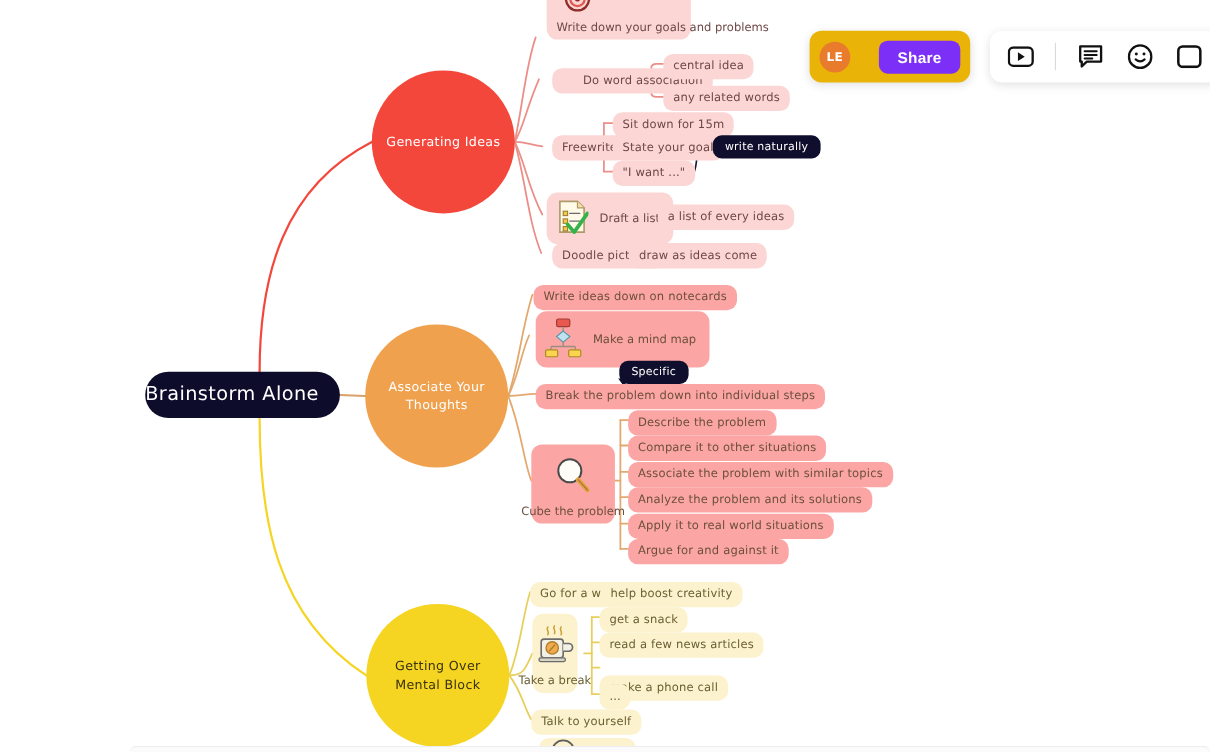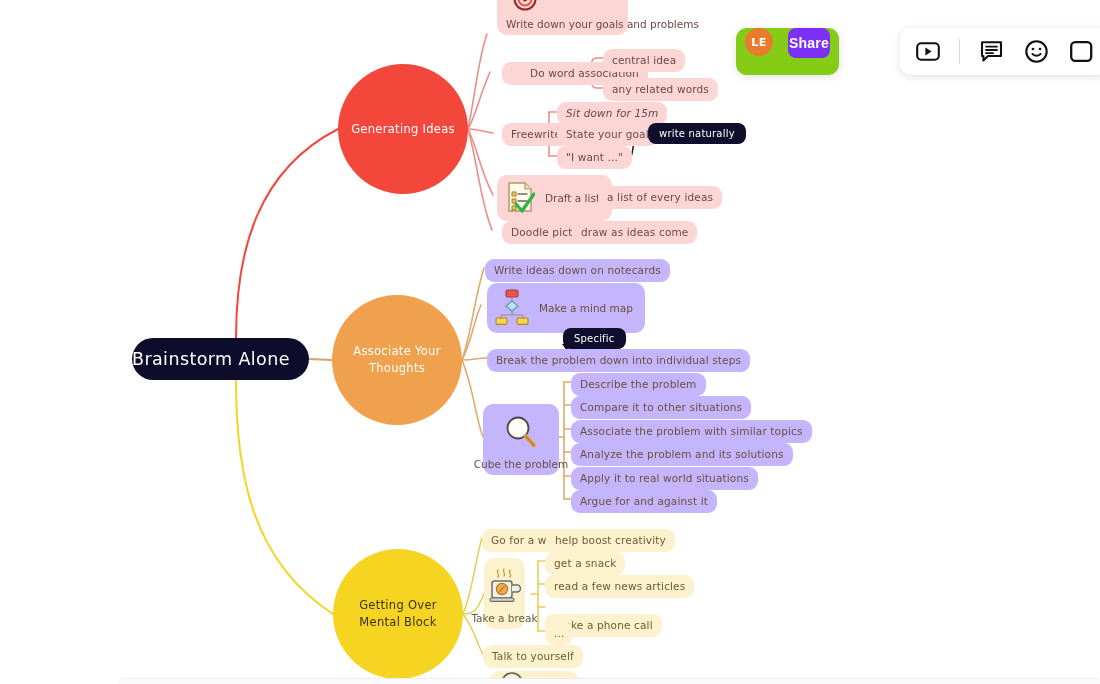--- a/index.html
+++ b/index.html
@@ -30,21 +30,21 @@
     align-items: center;
     border-radius: 9px;
     font-size: 10.5px;
     line-height: 1.25;
     letter-spacing: .15px;
     color: #3a2b2b;
     white-space: nowrap;
     padding: 5px 9px;
   }
   .pink   { background: #fbd6d4; color: #6d4744; }
-  .cream  { background: #c4b5fd; color: #6b4f3c; }
+  .cream  { background: #fca5a5; color: #6b4f3c; }
   .butter { background: #fcf2cd; color: #6a5d32; }
 
   .dark {
     position: absolute;
     background: #0f0f2d;
     color: #ffffff;
     border-radius: 8px;
     font-size: 10px;
     padding: 5px 11px;
     white-space: nowrap;
@@ -100,41 +100,41 @@
     padding: 6px 12px 6px 8px;
     font-size: 10.5px;
     white-space: nowrap;
   }
 
   
   #toolbar-share {
     position: absolute;
     left: 736px; top: 28px;
     height: 47px;
-    background: #84cc16;
+    background: #eab308;
     border-radius: 11px;
     box-shadow: 0 2px 9px rgba(20,20,40,.13);
-    display: flex; 
+    display: flex; align-items: center;
     padding: 0 9px;
-    gap: 15px;
+    gap: 26px;
   }
   #avatar {
     width: 28px; height: 28px; border-radius: 50%;
     background: #e87b2c;
     color: #ffffff;
     display: flex; align-items: center; justify-content: center;
     font-size: 11px; font-weight: bold; letter-spacing: .4px;
   }
   #share-button {
     background: #7b2ff7;
     color: #ffffff;
     border: none;
     border-radius: 8px;
     height: 30px;
-    padding: 0 1px;
+    padding: 0 17px;
     font-size: 14px;
     font-weight: bold;
     font-family: "Liberation Sans", sans-serif;
     cursor: pointer;
     letter-spacing: .2px;
   }
   #toolbar-tools {
     position: absolute;
     left: 900px; top: 28px;
     height: 47px;
@@ -285,21 +285,21 @@
   <div class="node pink" style="left:603px; top:49px;">
     <span>central idea</span>
   </div>
   <div class="node pink" style="left:603px; top:78px;">
     <span>any related words</span>
   </div>
 
   <div class="node pink" style="left:502px; top:123px;">
     <span>Freewrite</span>
   </div>
-  <div class="node pink" style="left:557px; top:102px;font-style:italic;">
+  <div class="node pink" style="left:557px; top:102px;">
     <span>Sit down for 15m</span>
   </div>
   <div class="node pink" style="left:557px; top:123px;">
     <span>State your goal</span>
   </div>
   <div class="node pink" style="left:557px; top:146px;">
     <span>"I want ..."</span>
   </div>
   <div class="dark" style="left:648px; top:123px;">
     <span>write naturally</span>

